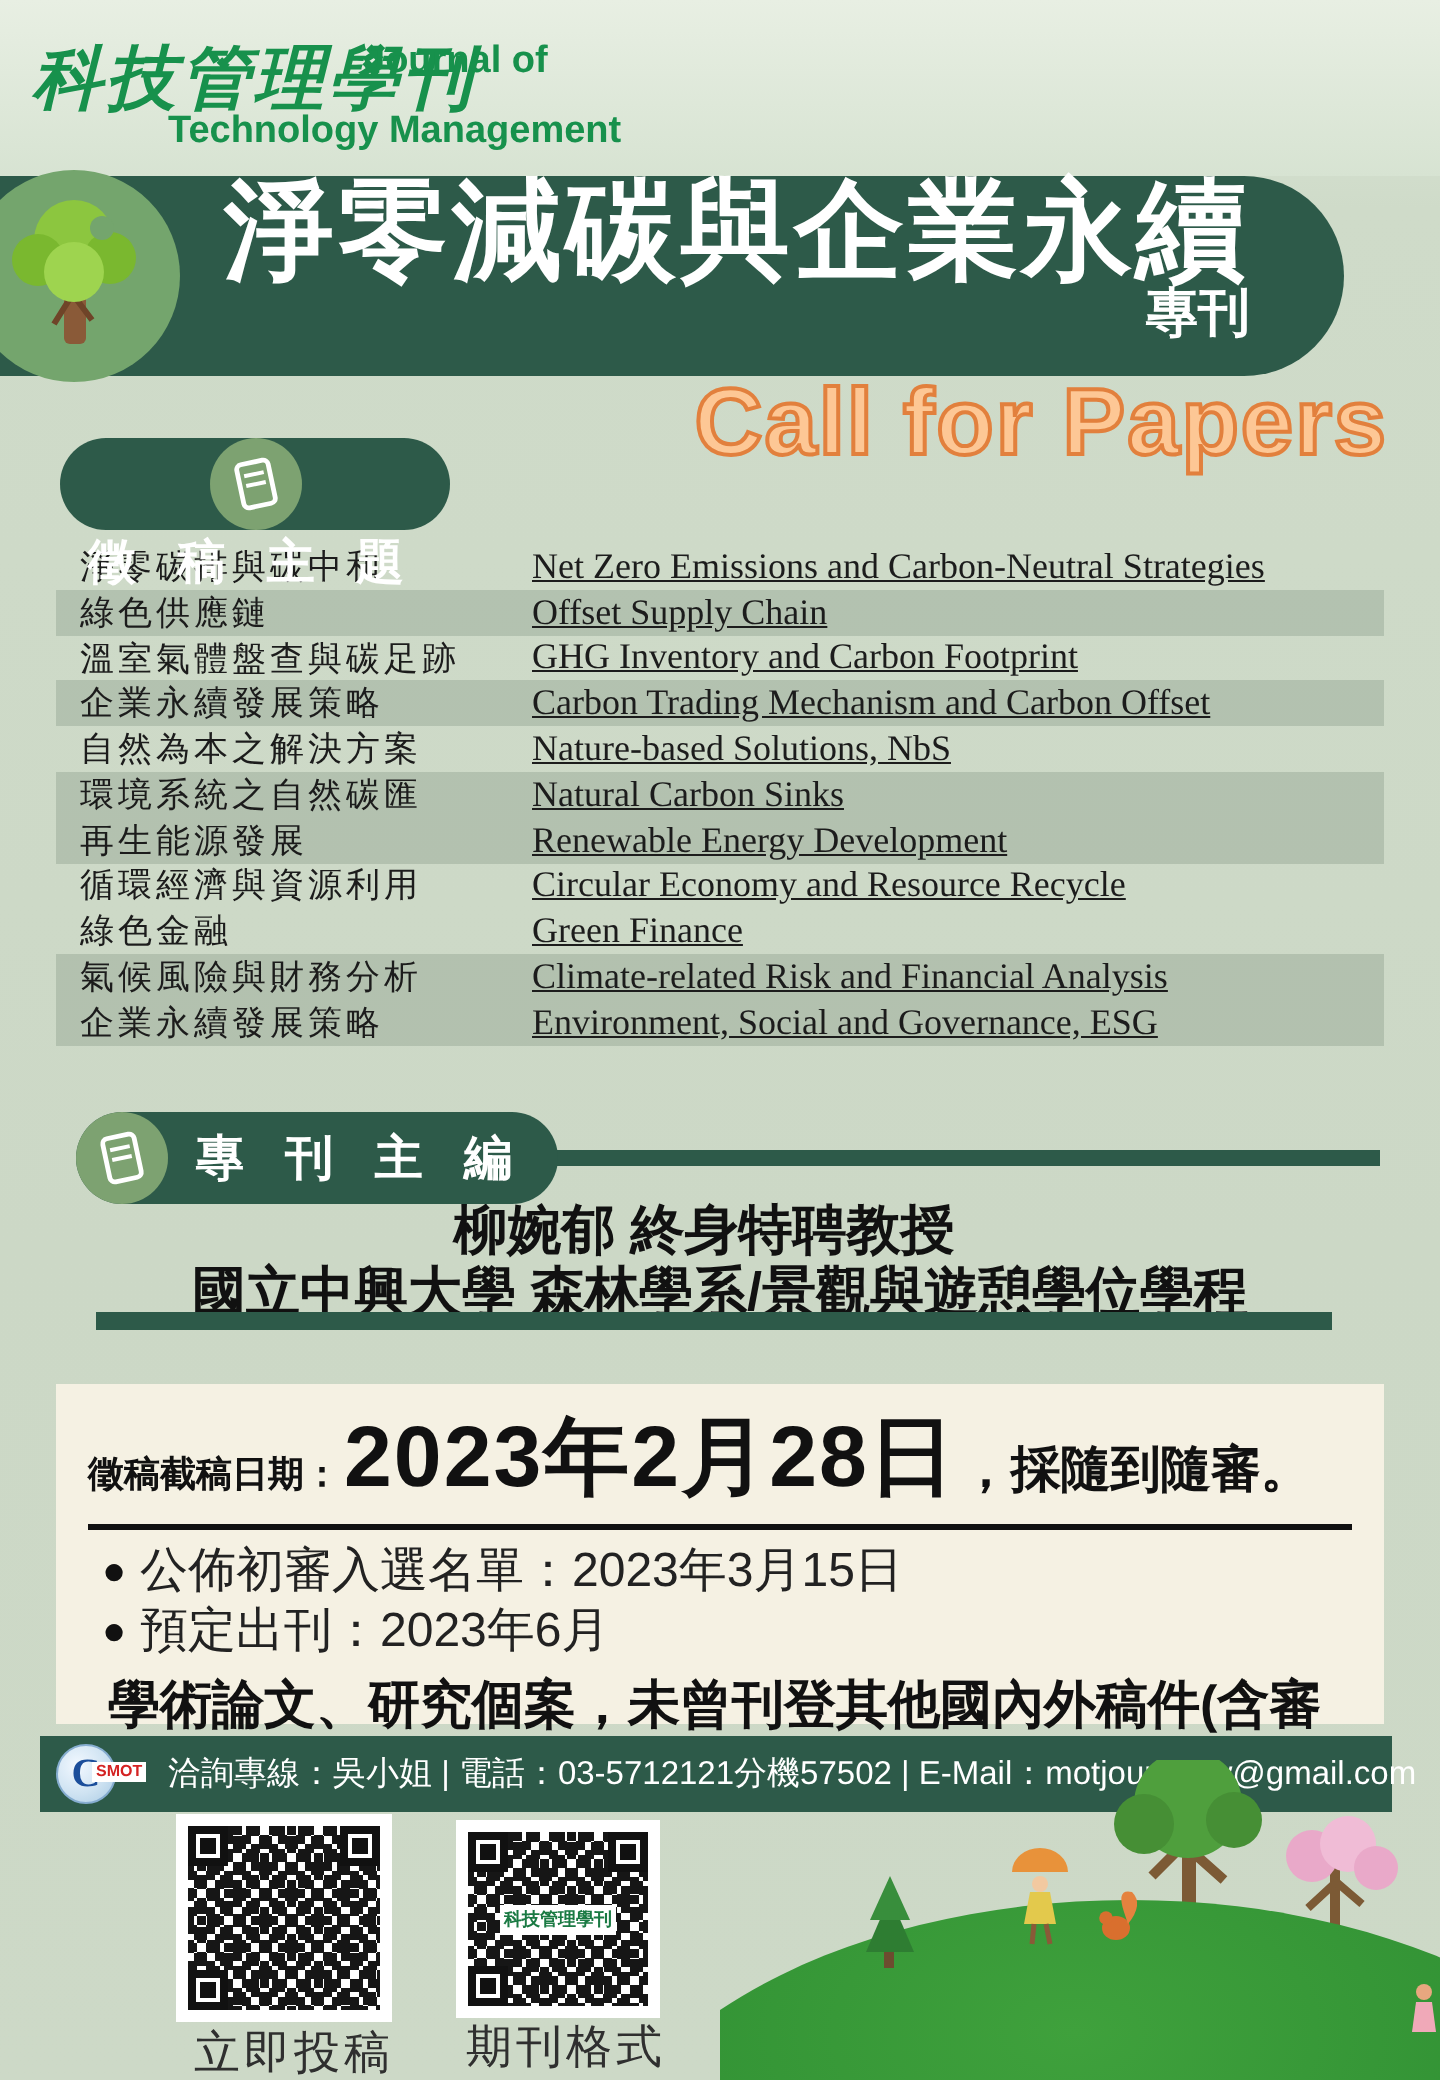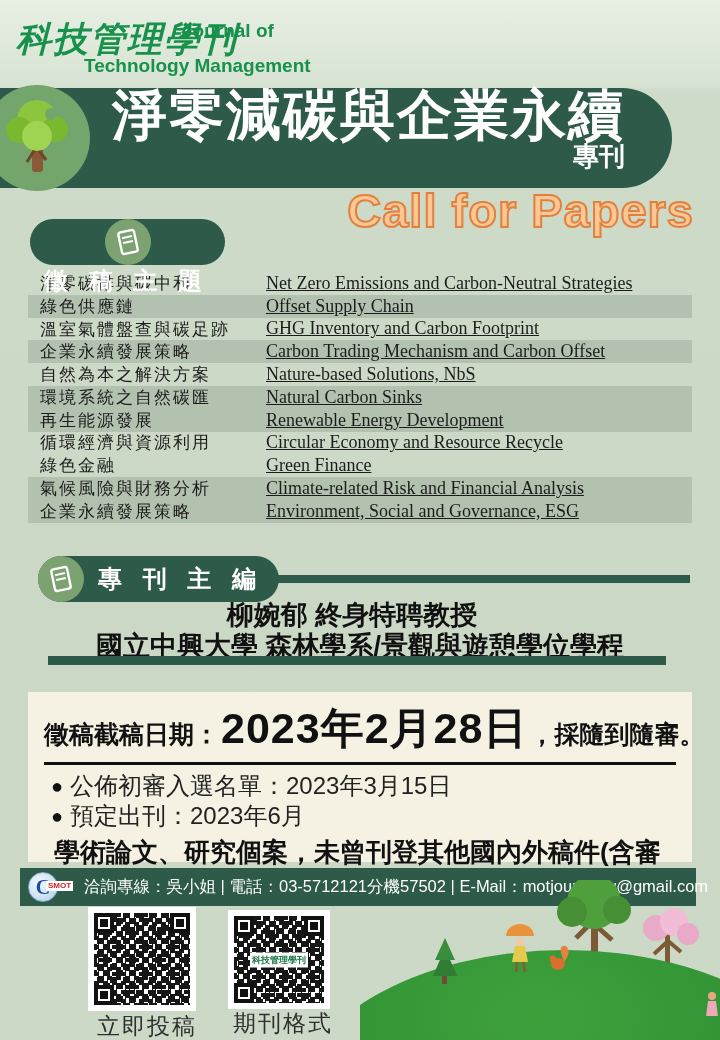--- a/index.html
+++ b/index.html
@@ -53,21 +53,21 @@
                font-size:27px;font-weight:bold;color:#111;padding-left:36px;}
   .editor-affil{position:absolute;left:0;top:628px;width:720px;text-align:center;
                 font-size:27px;font-weight:bold;color:#111;}
   .editor-underline{position:absolute;left:48px;top:656px;width:618px;height:9px;background:#2d5a49;}
 
   
   .deadline-box{position:absolute;left:28px;top:692px;width:664px;height:170px;
                 background:#f5f1e3;box-sizing:border-box;padding:8px 16px 0 16px;}
   .deadline-heading{display:flex;align-items:baseline;border-bottom:3px solid #111;
                     padding-bottom:4px;color:#111;font-weight:bold;white-space:nowrap;}
-  .dl-label{font-size:25px;}
+  .dl-label{font-size:18px;}
   .dl-date{font-size:43px;letter-spacing:1px;margin:0 2px;}
   .dl-suffix{font-size:25px;}
   .bullet-list{margin-top:6px;color:#222;}
   .bullet-item{display:flex;align-items:center;font-size:24px;line-height:1.25;}
   .bullet-dot{width:26px;text-align:center;font-size:20px;color:#111;}
   .deadline-note{margin-top:4px;padding:0 6px 0 10px;font-size:26px;font-weight:bold;
                  color:#111;line-height:1.32;}
 
   
   .footer-bar{position:absolute;left:20px;top:868px;width:676px;height:38px;background:#2d5a49;

